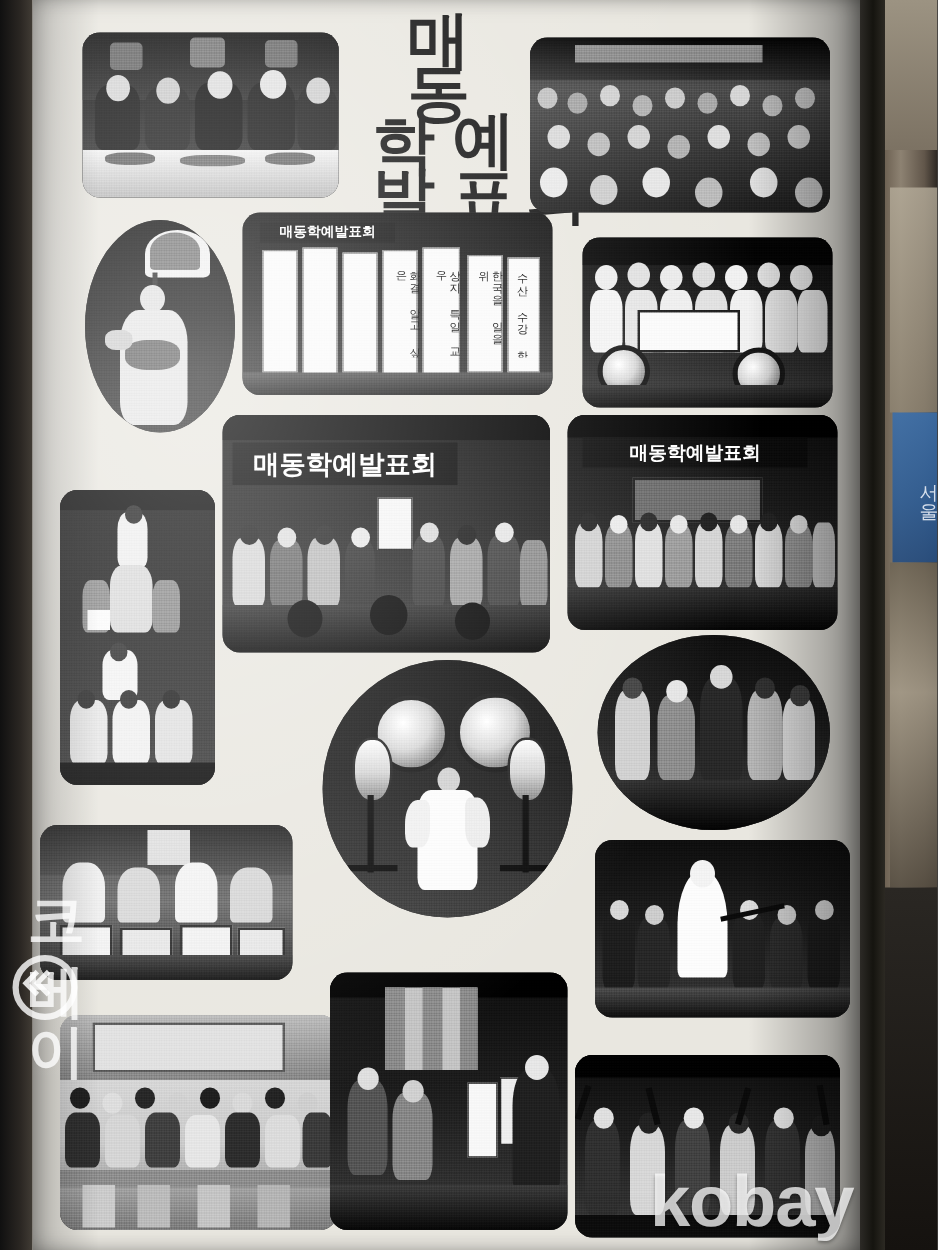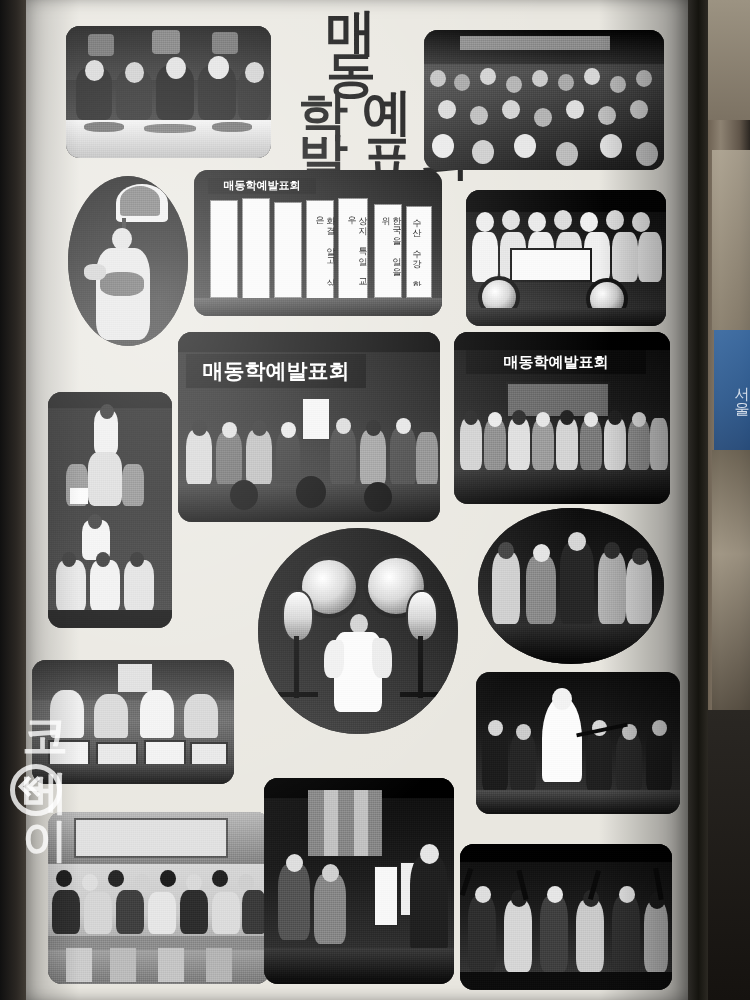--- a/index.html
+++ b/index.html
@@ -612,14 +612,15 @@
   <div class="book-spine"></div>
   <div class="spine-edge-top"></div>
   <div class="spine-strip-a"></div>
   <div class="spine-blue"></div>
   <div class="spine-blue-text">서울</div>
   <div class="spine-strip-b"></div>
   <div class="spine-strip-c"></div>
 
   <div class="wm-side">코베이</div>
   <div class="wm-chev"></div>
+  <div class="wm-kobay">kobay</div>
 
 </div>
 
 </body></html>

